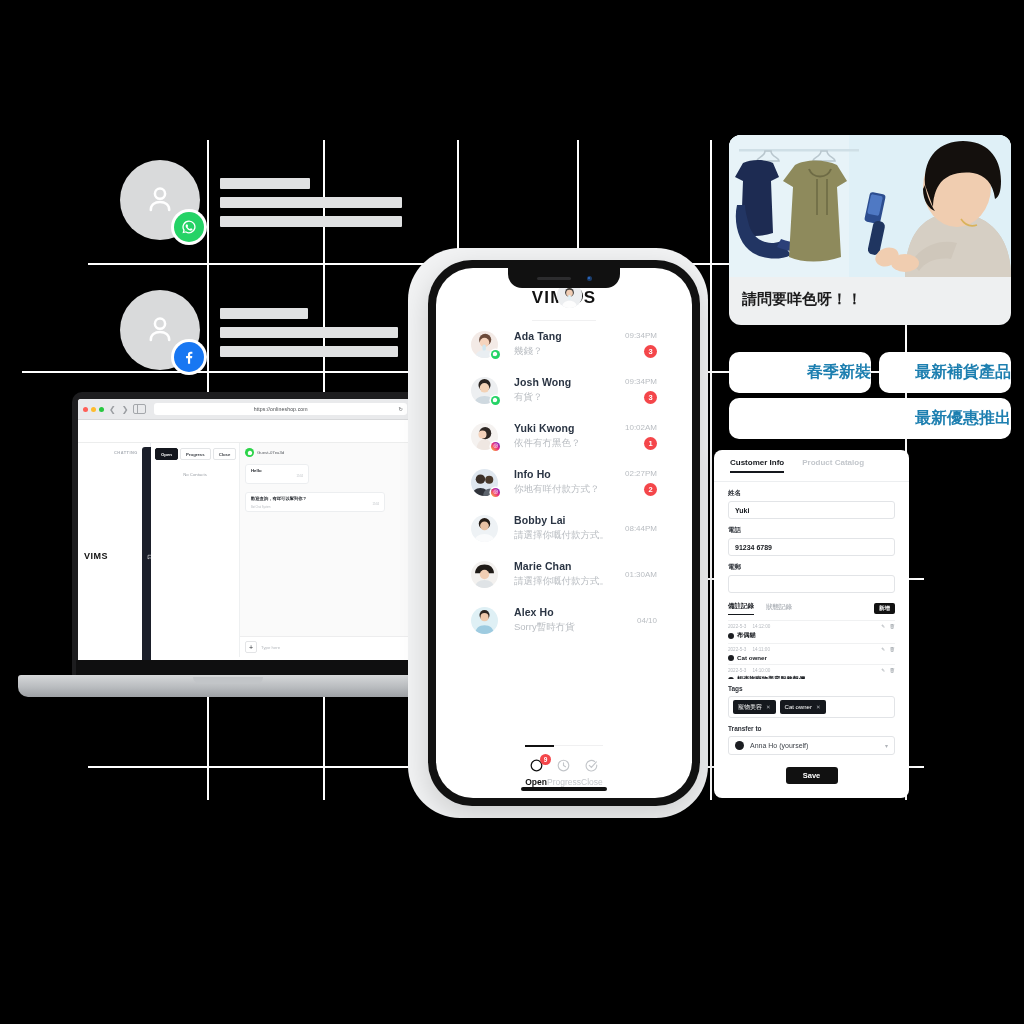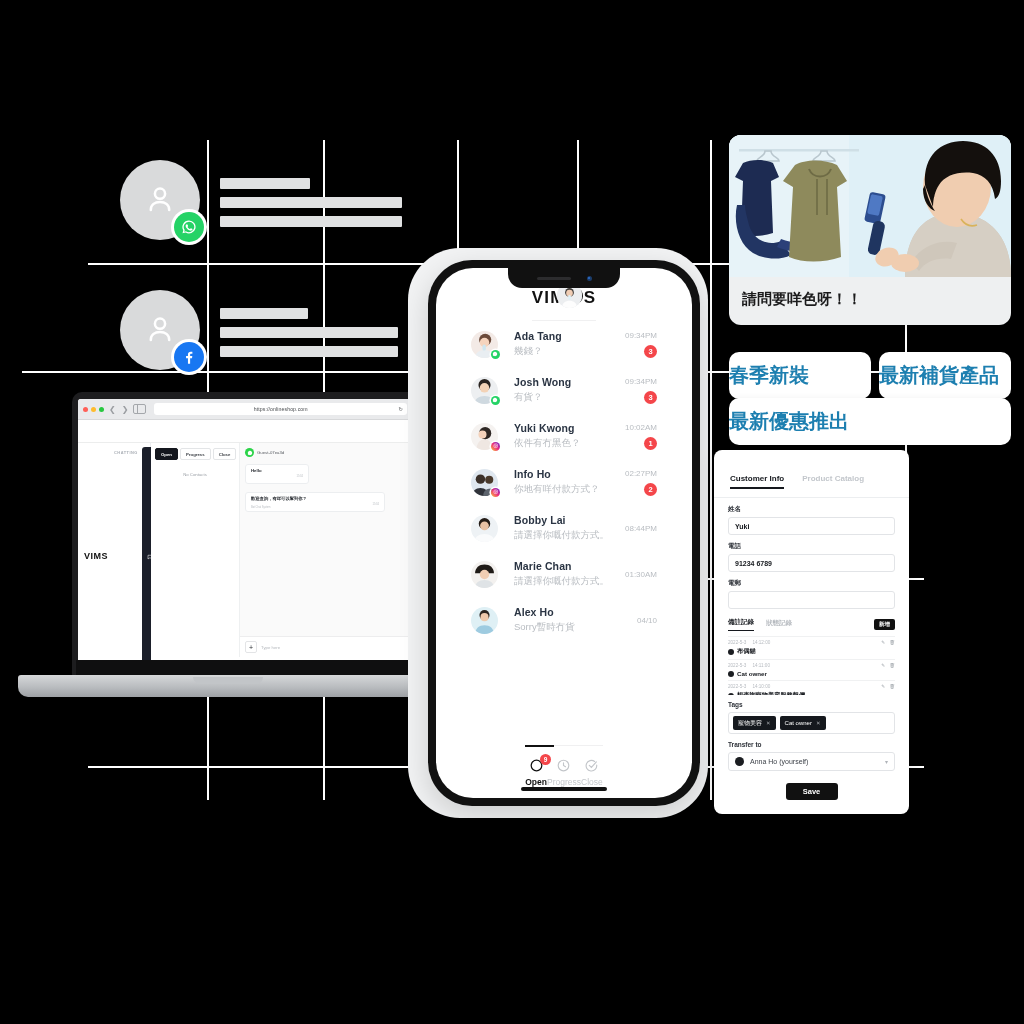--- a/index.html
+++ b/index.html
@@ -135,27 +135,27 @@
       background:#f4464a;color:#fff;font-size:6.5px;display:flex;align-items:center;justify-content:center;font-weight:700;}
   .home-ind{position:absolute;left:50%;bottom:7px;transform:translateX(-50%);width:86px;height:4px;
       border-radius:4px;background:#111;}
 
   
   .msg-card{position:absolute;left:729px;top:135px;width:282px;background:#eef0f1;border-radius:12px;
       overflow:hidden;box-shadow:0 3px 12px rgba(0,0,0,.07);}
   .msg-img{height:142px;background:#e4eef4;position:relative;overflow:hidden;}
   .msg-text{padding:11px 13px 14px;font-size:15px;line-height:1.5;color:#1b1b1c;font-weight:600;}
   .qr-row{position:absolute;display:flex;gap:8px;}
-  .qr-btn{background:#fff;border-radius:10px;padding:10px 0;text-align:left;font-size:20px;
+  .qr-btn{background:#fff;border-radius:10px;padding:10px 0;text-align:right;font-size:16px;
       color:#1d7fb0;font-weight:600;box-shadow:0 2px 8px rgba(0,0,0,.09);}
 
   
   .cust-panel{position:absolute;left:714px;top:450px;width:195px;background:#fff;border-radius:8px;
       box-shadow:0 4px 16px rgba(0,0,0,.10);padding:0 0 14px;overflow:hidden;}
-  .cust-tabs{display:flex;gap:18px;padding:24px 16px 8px;border-bottom:1px solid #eceef0;}
+  .cust-tabs{display:flex;gap:18px;padding:8px 16px 8px;border-bottom:1px solid #eceef0;}
   .cust-tab{font-size:8px;font-weight:700;color:#c3c7cc;padding-bottom:4px;}
   .cust-tab.active{color:#15181d;border-bottom:2px solid #15181d;}
   .fld{padding:7px 14px 0;}
   .fld-label{font-size:6.5px;color:#2d3138;margin-bottom:3px;font-weight:600;}
   .fld-input{height:16px;border:1px solid #e2e4e7;border-radius:3px;display:flex;align-items:center;
       padding:0 6px;font-size:7px;color:#14171c;font-weight:700;}
   .note-tabs{display:flex;align-items:center;gap:12px;padding:9px 14px 0;}
   .note-tab{font-size:6.5px;font-weight:700;color:#b7bbc0;padding-bottom:3px;}
   .note-tab.active{color:#15181d;border-bottom:1.5px solid #15181d;}
   .note-add{margin-left:auto;background:#111;color:#fff;font-size:5.5px;border-radius:2px;padding:2px 5px;font-weight:700;}

